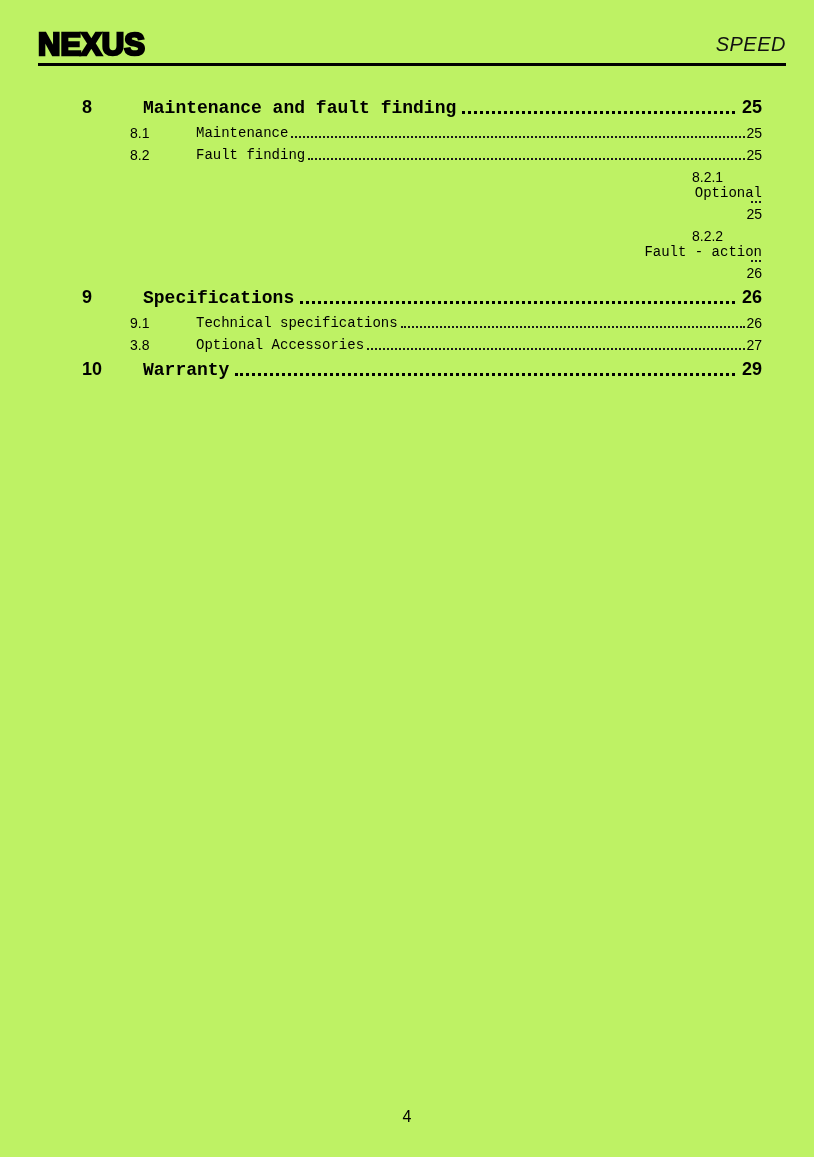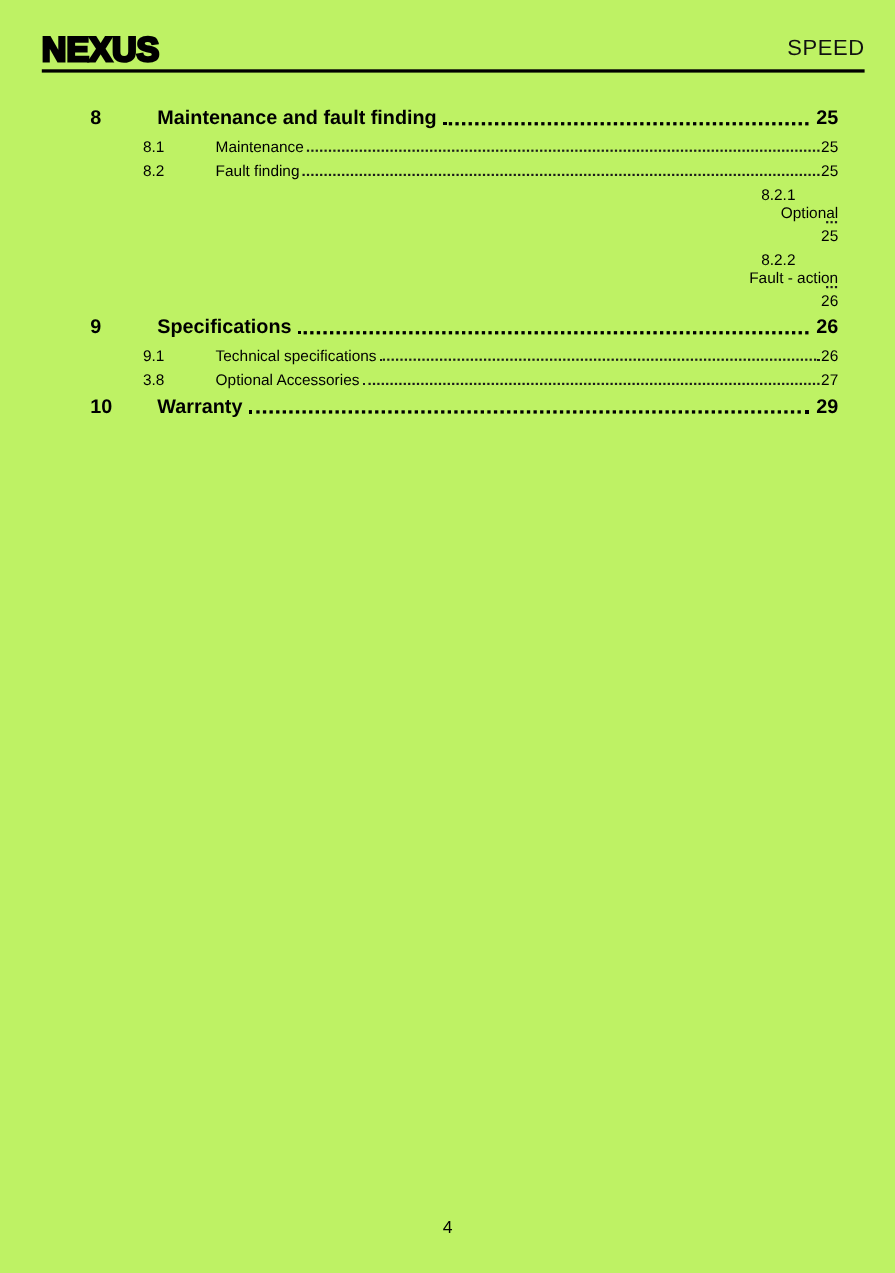--- a/index.html
+++ b/index.html
@@ -27,36 +27,37 @@
     border-bottom: 3px solid #000;
     padding-bottom: 1px;
   }
   .logo-wrap { line-height: 0; }
   .logo-wrap svg { display: block; }
   .product-name {
     font-size: 20px;
     letter-spacing: 0.5px;
     padding-bottom: 6px;
     color: #111;
+    font-style: italic;
   }
 
   
   .toc {
     position: absolute;
     left: 82px;
     top: 94px;
     width: 680px;
   }
   .toc-row {
     display: flex;
     align-items: flex-end;
     width: 100%;
   }
   .toc-row .num   { flex: 0 0 auto; white-space: nowrap; }
-  .toc-row .title { flex: 0 1 auto; white-space: nowrap; }
+  .toc-row .title { flex: 0 1 auto; white-space: nowrap; font-family: Liberation Mono, monospace; }
   .toc-row .leader {
     flex: 1 1 auto;
     border-bottom: 2px dotted #1a1a1a;
     margin: 0 1px 3px 3px;
     min-width: 10px;
   }
   .toc-row .pagenum { flex: 0 0 auto; text-align: right; white-space: nowrap; }
 
   .toc-row.level1 {
     font-size: 18px;

